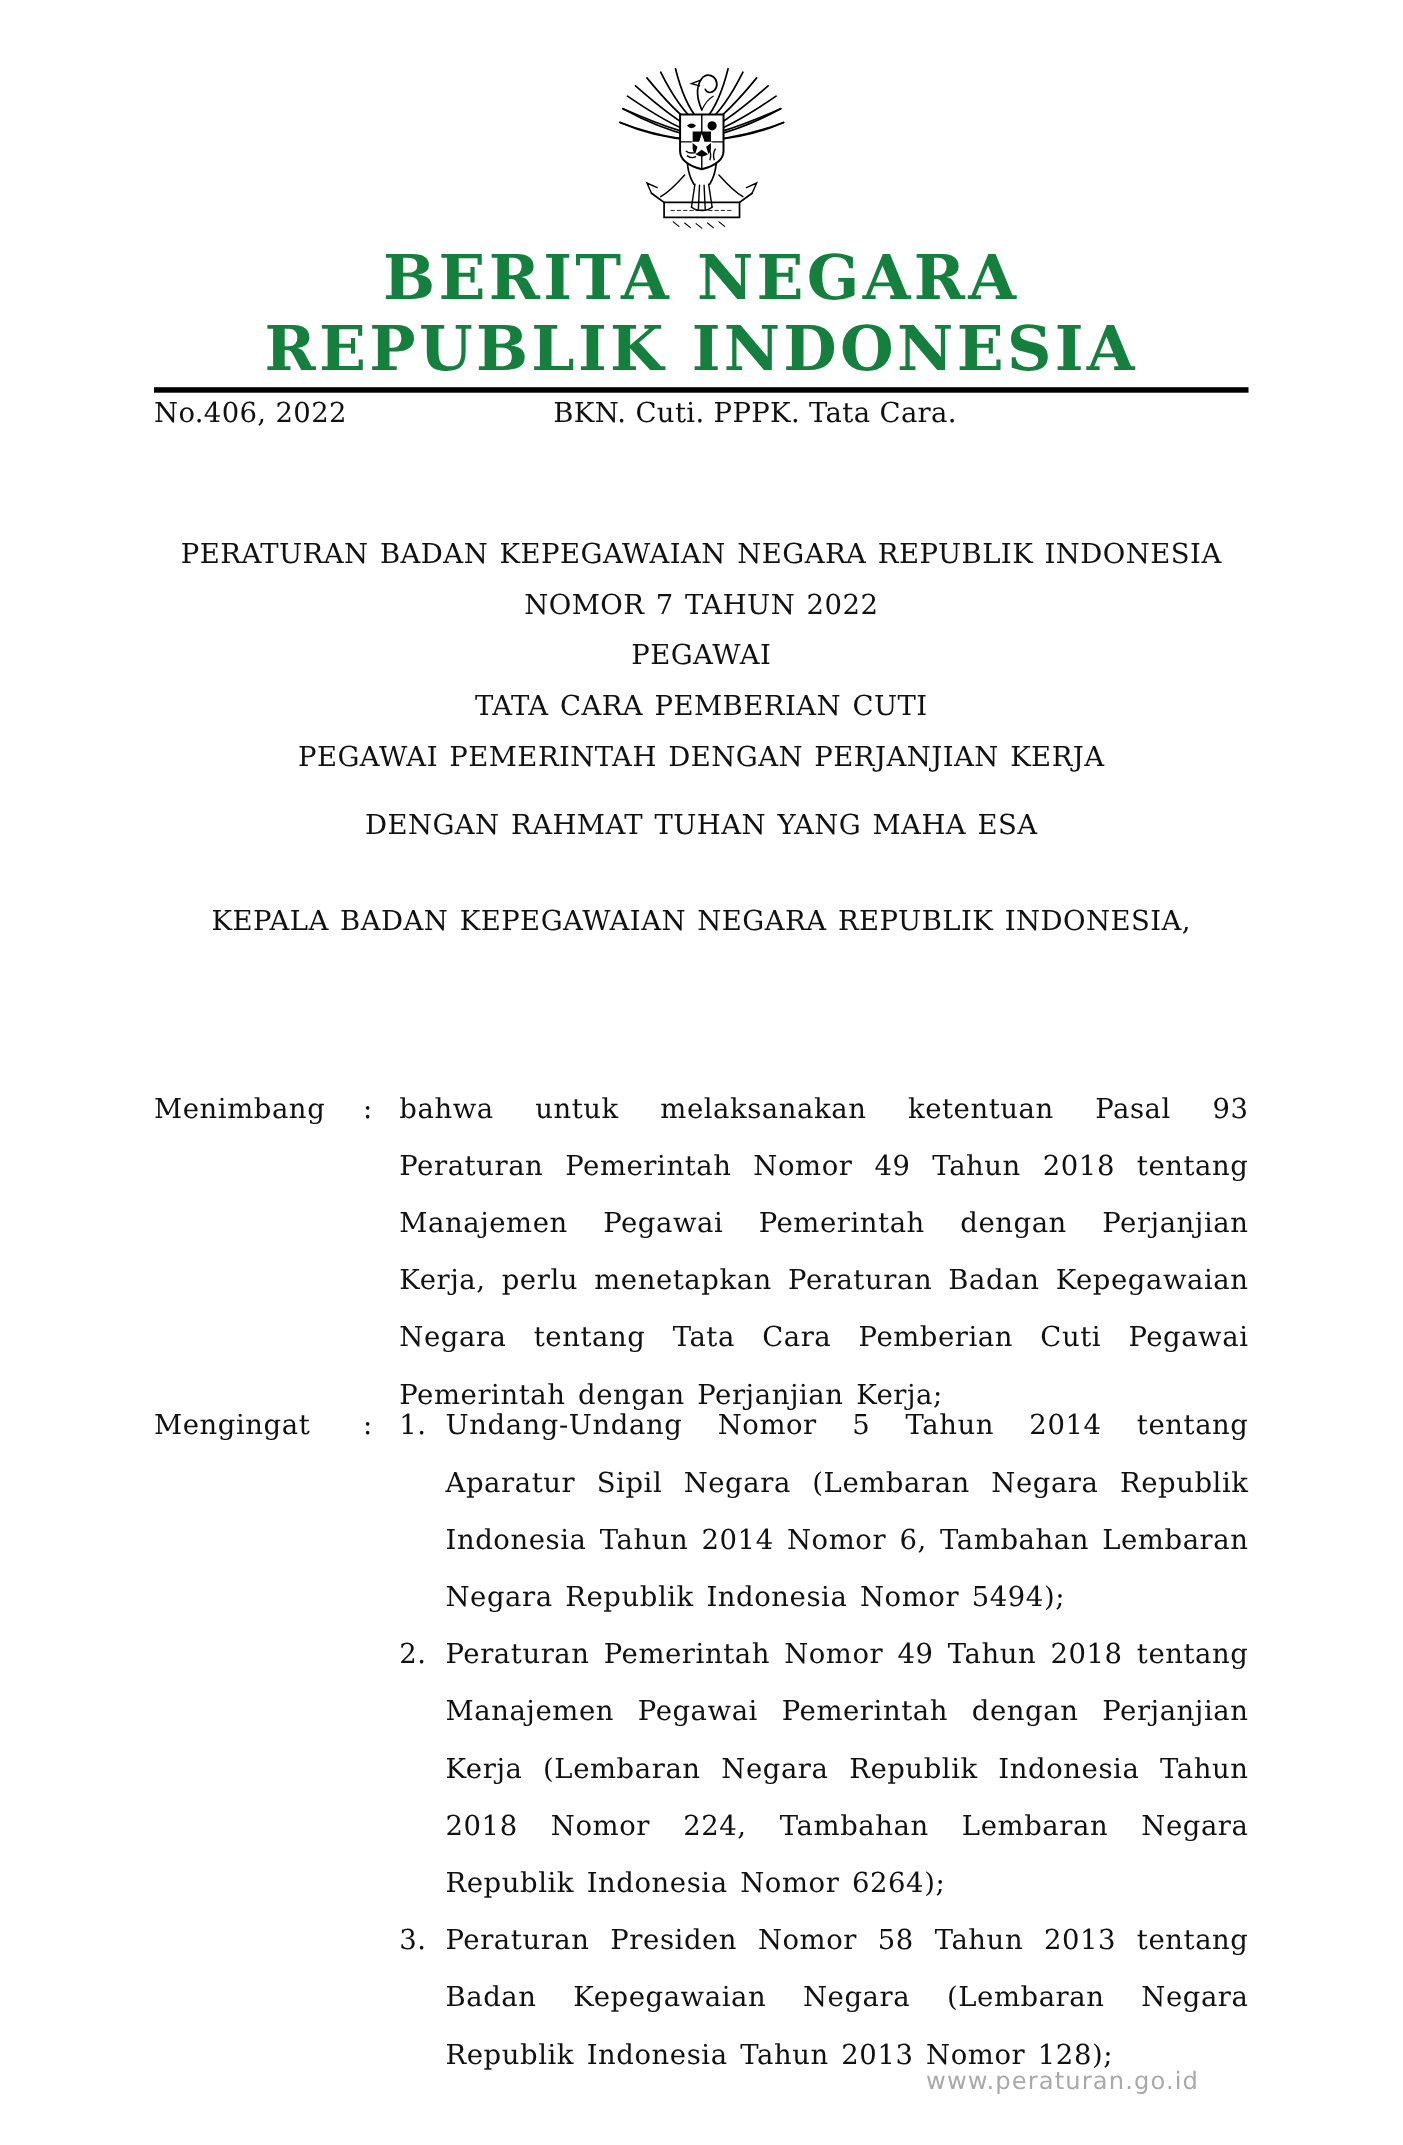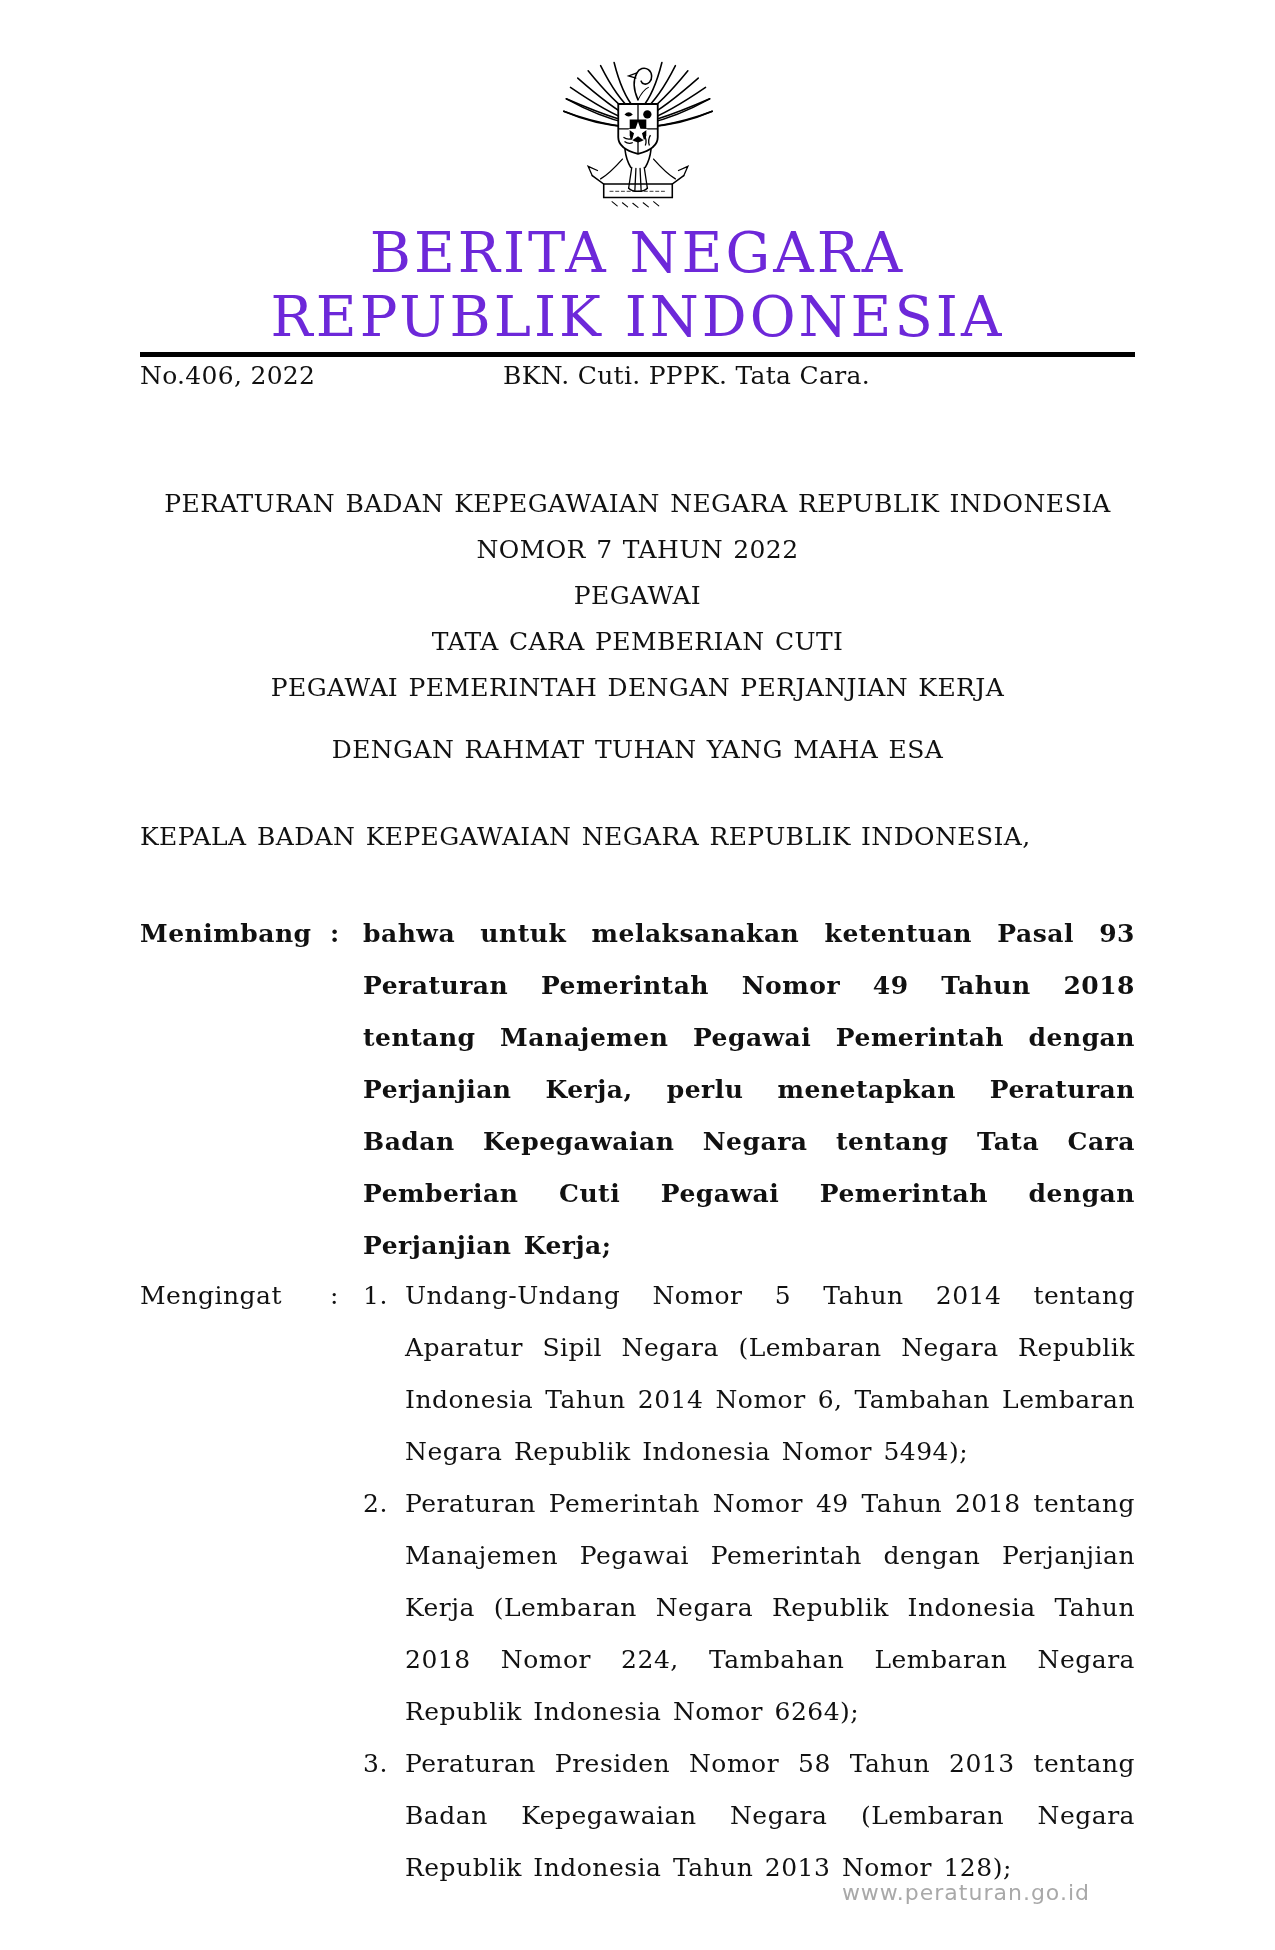--- a/index.html
+++ b/index.html
@@ -11,23 +11,23 @@
   }
   .page { position:absolute; inset:0; background:#ffffff; }
 
   .emblem-wrap {
     position:absolute; top:50px; left:0; width:100%;
     display:flex; justify-content:center;
   }
 
   .masthead {
     position:absolute; top:221px; left:0; width:100%;
-    text-align:center; font-weight:normal;
+    text-align:center; font-weight:bold;
     font-size:56px; line-height:64px; letter-spacing:3px;
-    color:#6d28d9;
+    color:#15803d;
   }
 
   .rule {
     position:absolute; top:352px; left:140px; width:995px; height:5px;
     background:#000000;
   }
 
   .meta-row {
     position:absolute; top:360px; left:140px; width:995px;
     font-size:25px; line-height:32px; letter-spacing:0.3px;
@@ -40,30 +40,30 @@
     text-align:center; font-size:25px; line-height:46px;
     letter-spacing:0.4px; word-spacing:2px;margin-top:12px;
   }
 
   .invocation {
     position:absolute; top:735px; left:140px; width:995px;
     text-align:center; font-size:25px; letter-spacing:0.4px; word-spacing:2px;
   }
   .officer {
     position:absolute; top:822px; left:140px; width:995px;
-    font-size:25px; letter-spacing:0.4px; word-spacing:2px;
+    text-align:center; font-size:25px; letter-spacing:0.4px; word-spacing:2px;
   }
 
   .clause {
     position:absolute; left:140px; width:995px;
     display:flex; align-items:flex-start;
     font-size:25px; line-height:52px;
     letter-spacing:0.5px; word-spacing:3px;
   }
-  .clause-menimbang { top:908px;font-weight:bold; }
+  .clause-menimbang { top:982px; }
   .clause-mengingat { top:1270px; }
   .clause .label { width:190px; flex:0 0 auto; }
   .clause .sep   { width:33px;  flex:0 0 auto; }
   .clause .content { flex:1 1 auto; text-align:justify; }
 
   .ref-item { display:flex; align-items:flex-start; }
   .ref-item .num  { width:42px; flex:0 0 auto; }
   .ref-item .text { flex:1 1 auto; text-align:justify; }
 
   .footer-watermark {

